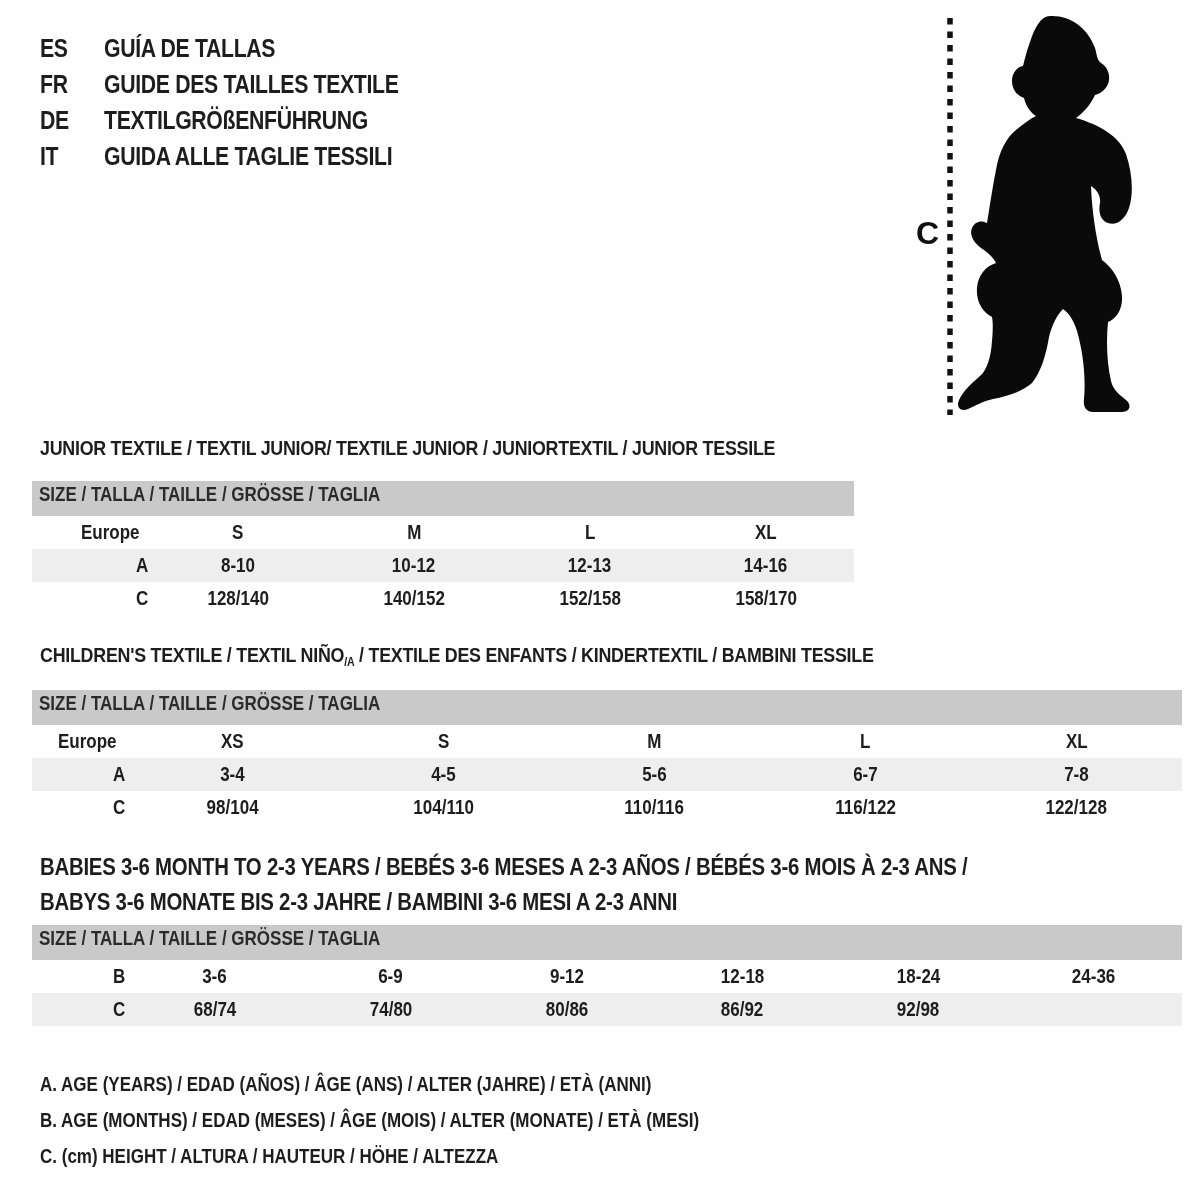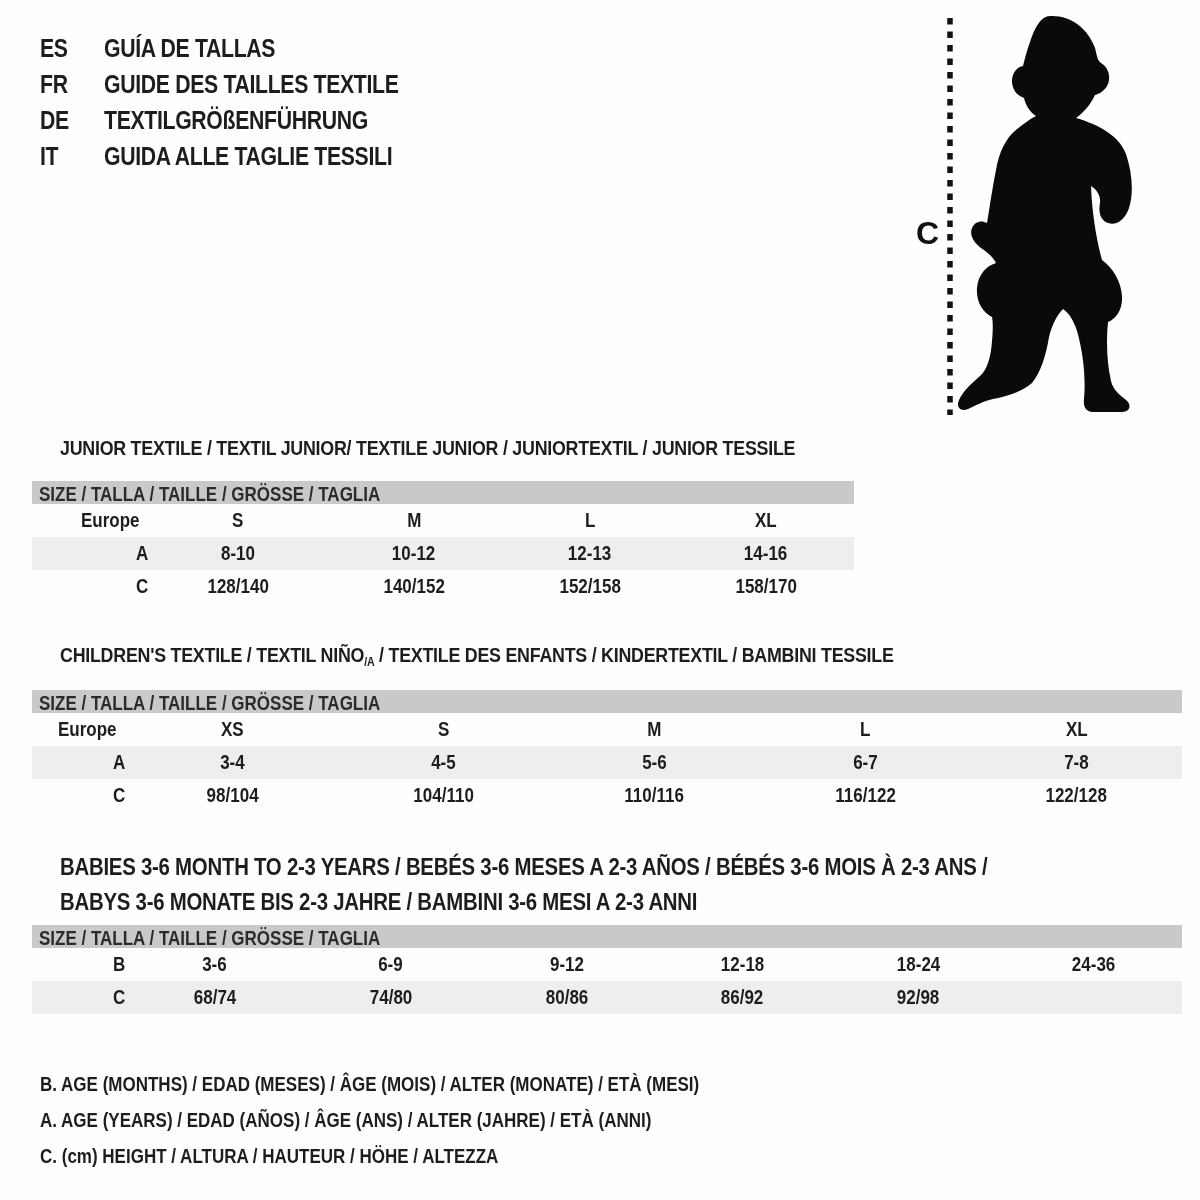--- a/index.html
+++ b/index.html
@@ -22,24 +22,24 @@
 
   
   .lang-block{position:absolute;left:40px;top:30px;}
   .lang-row{display:grid;grid-template-columns:64px auto;height:36px;line-height:36px;
             font-size:25px;font-weight:700;letter-spacing:-0.4px;}
 
   
   .figure-wrap{position:absolute;left:880px;top:0;width:320px;height:430px;}
 
   
-  .section-title{position:absolute;left:40px;font-size:21px;font-weight:700;letter-spacing:-0.3px;margin-left:20px;}
+  .section-title{position:absolute;left:40px;font-size:21px;font-weight:700;letter-spacing:-0.3px;}
   .section-title .subscript{font-size:0.60em;vertical-align:-0.30em;font-weight:700;}
   .size-table{position:absolute;left:32px;}
-  .band{height:23px;line-height:27px;background:var(--band);padding-left:7px;
+  .band{height:35px;line-height:27px;background:var(--band);padding-left:7px;
         font-size:20px;font-weight:700;color:#2b2b2b;}
   .trow{display:grid;height:33px;line-height:33px;font-size:20px;font-weight:700;}
   .trow.shaded{background:var(--alt);}
   .trow .lab{text-align:right;padding-left:7px;}
   .trow .val{text-align:center;}
   .cols-j{grid-template-columns:118px repeat(4,1fr);}
   .cols-5{grid-template-columns:95px repeat(5,1fr);}
   .cols-6{grid-template-columns:95px repeat(6,1fr);}
   .w-junior{width:822px;}
   .w-wide{width:1150px;}
@@ -208,18 +208,18 @@
       <div class="lab"><span class="cond">C</span></div>
       <div class="val"><span class="cond-c">68/74</span></div>
       <div class="val"><span class="cond-c">74/80</span></div>
       <div class="val"><span class="cond-c">80/86</span></div>
       <div class="val"><span class="cond-c">86/92</span></div>
       <div class="val"><span class="cond-c">92/98</span></div>
     </div>
   </div>
 
   <div class="legend">
+    <div class="legend-line"><span class="cond">A. AGE (YEARS) / EDAD (AÑOS) / ÂGE (ANS) / ALTER (JAHRE) / ETÀ (ANNI)</span></div>
     <div class="legend-line"><span class="cond">B. AGE (MONTHS) / EDAD (MESES) / ÂGE (MOIS) / ALTER (MONATE) / ETÀ (MESI)</span></div>
-    <div class="legend-line"><span class="cond">A. AGE (YEARS) / EDAD (AÑOS) / ÂGE (ANS) / ALTER (JAHRE) / ETÀ (ANNI)</span></div>
     <div class="legend-line"><span class="cond">C. (cm) HEIGHT / ALTURA / HAUTEUR / HÖHE / ALTEZZA</span></div>
   </div>
 
 </div>
 
 </body></html>

